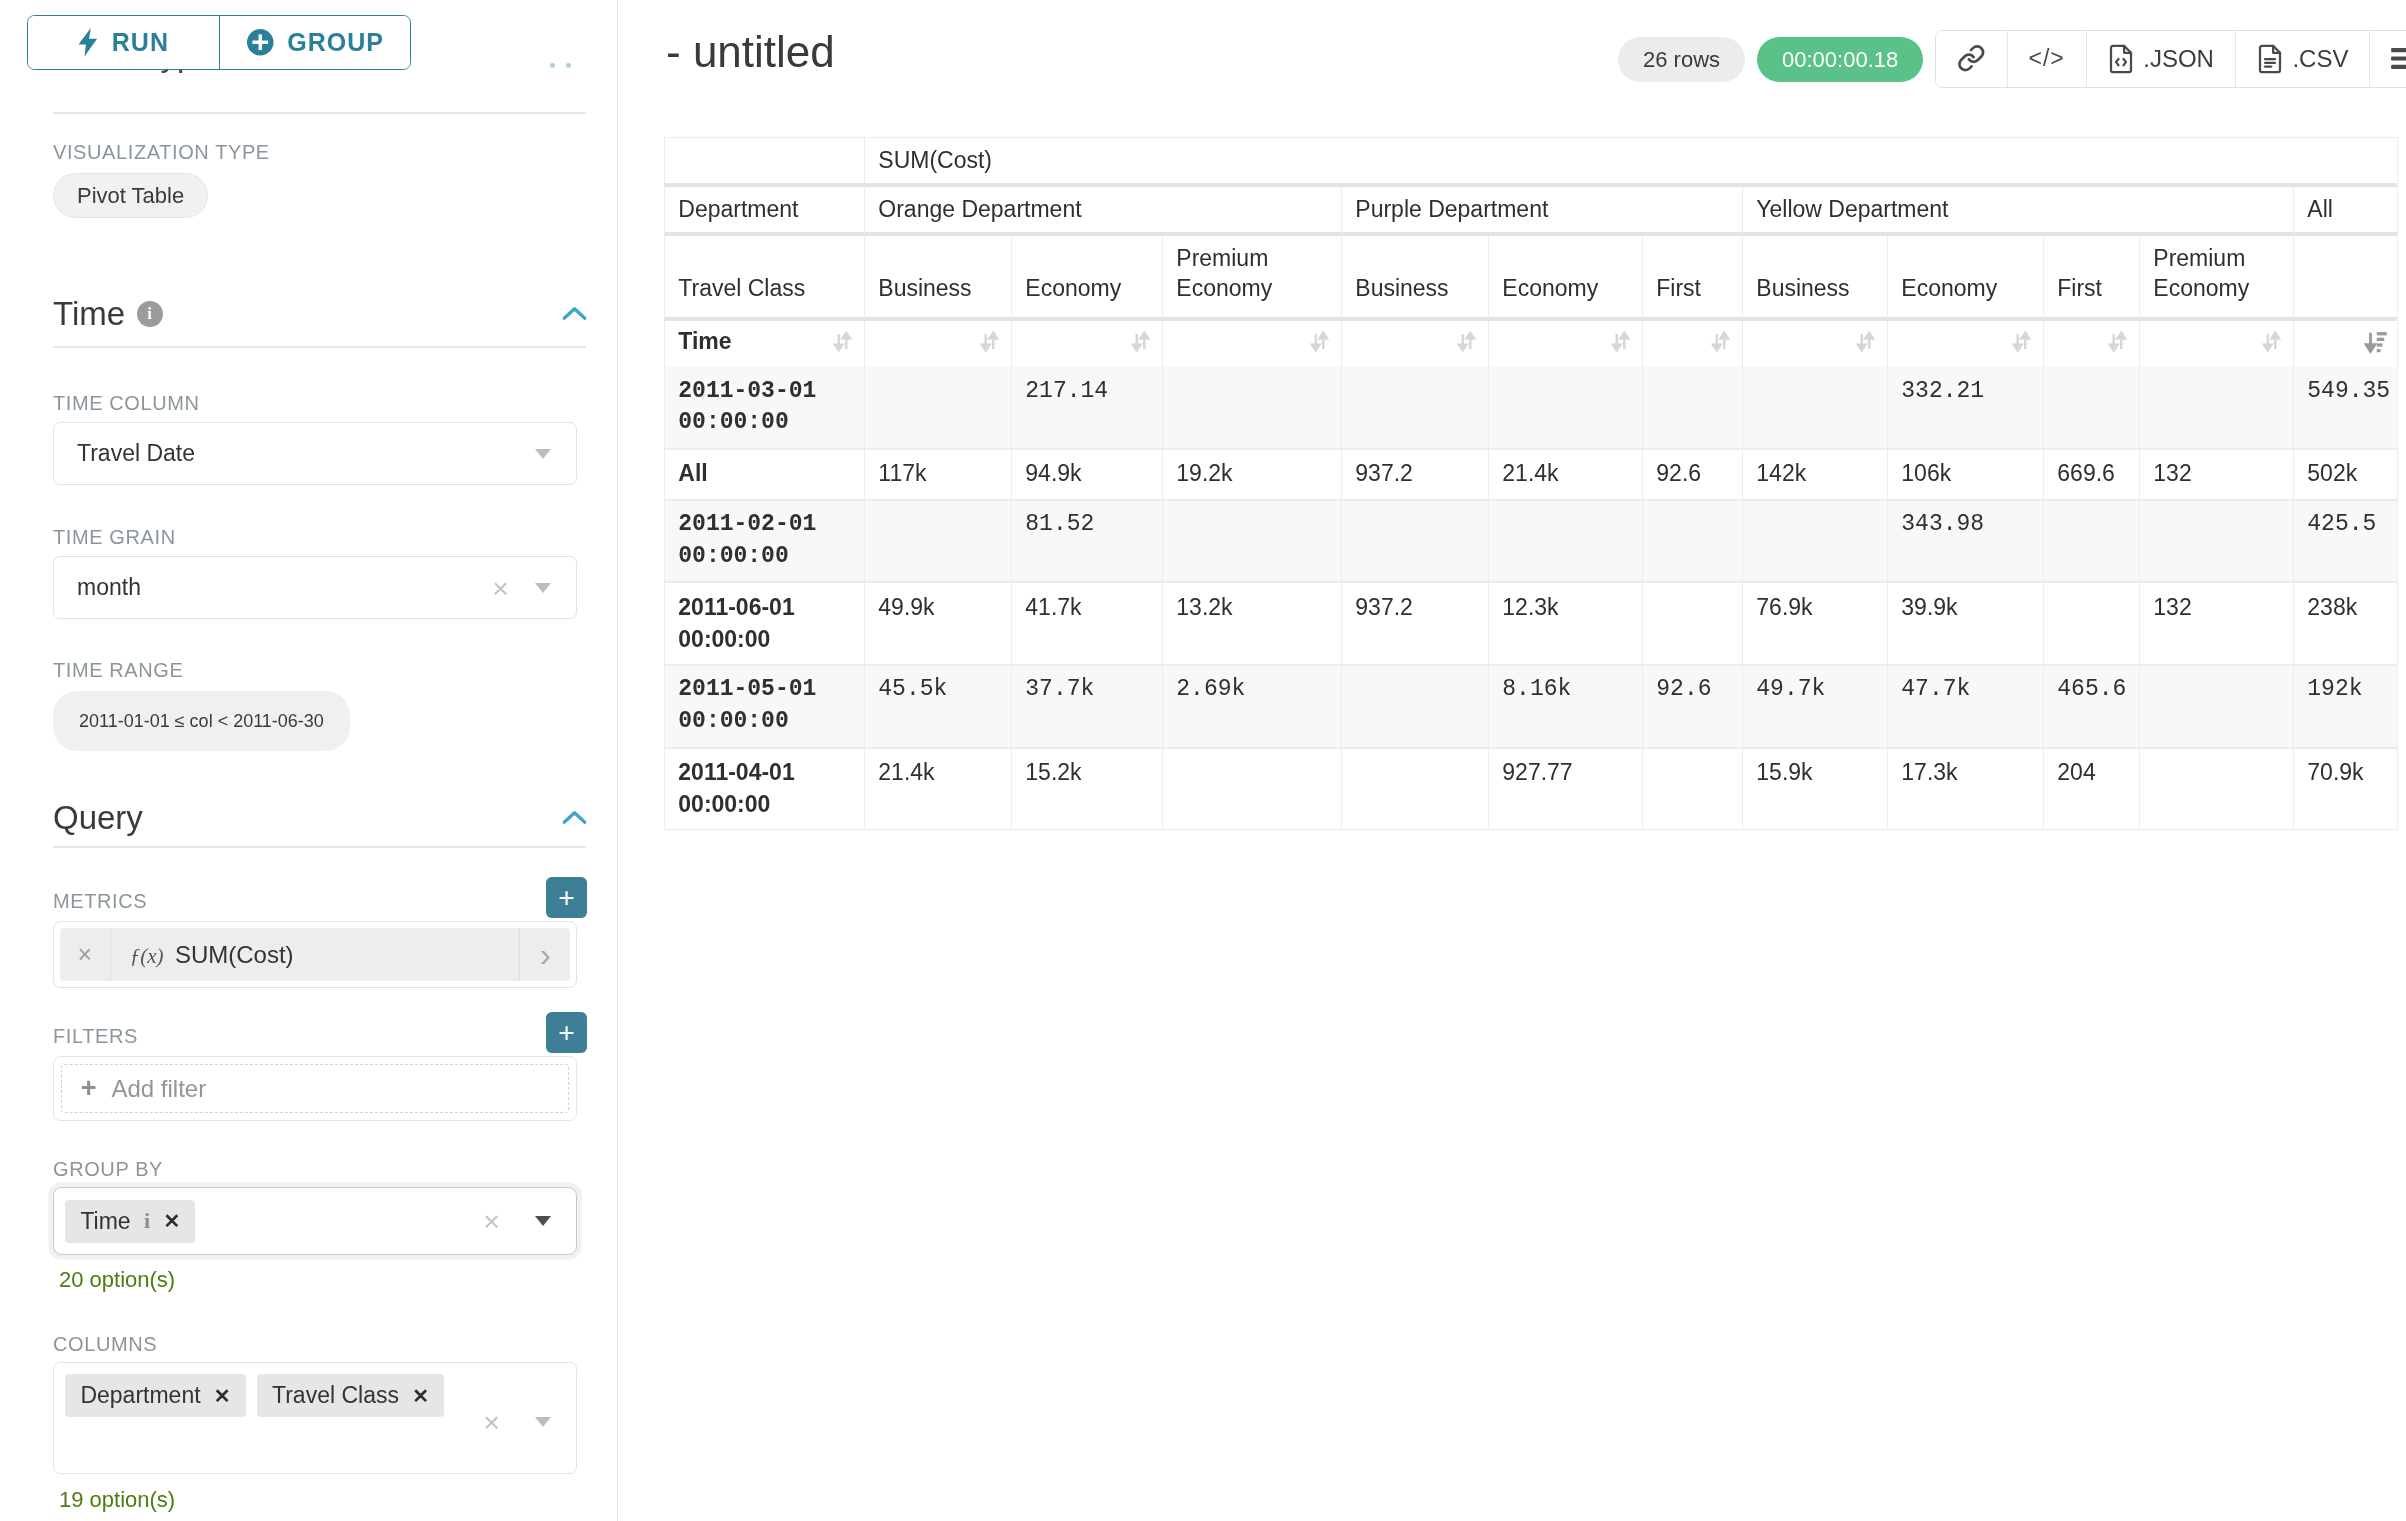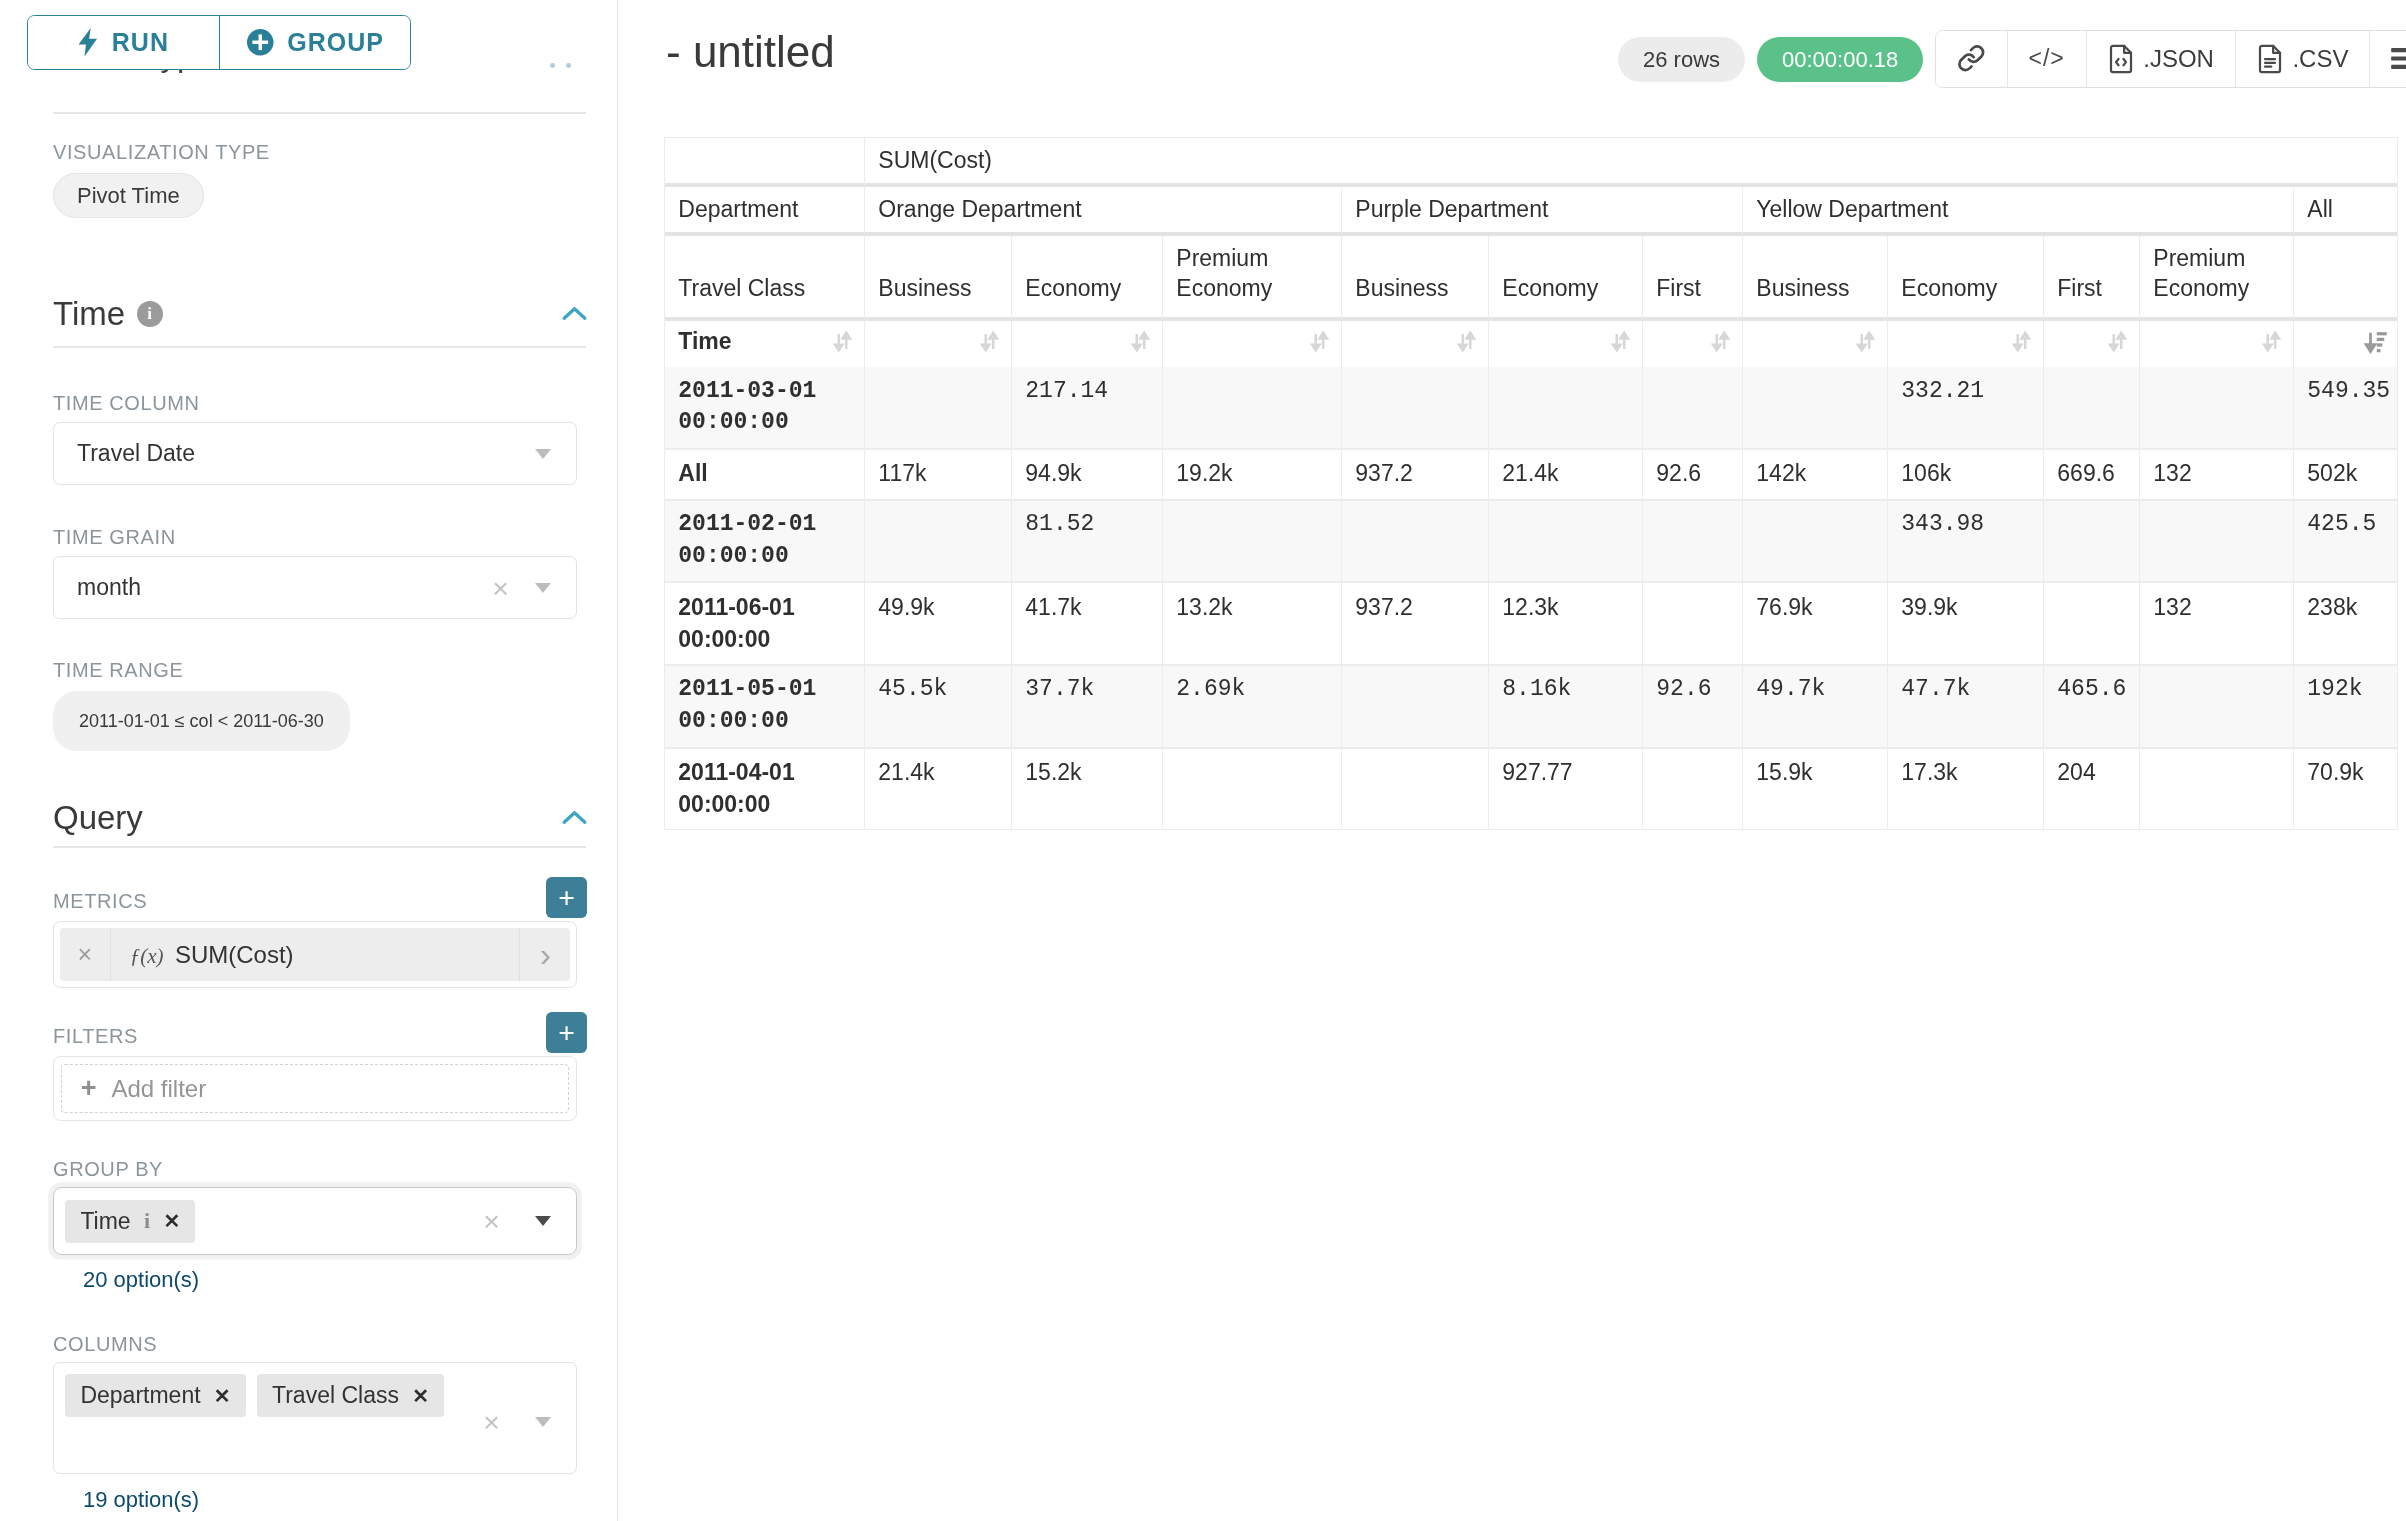--- a/index.html
+++ b/index.html
@@ -48,21 +48,21 @@
   .metric-pill .mgo { width:51px; text-align:center; color:#a9a9a9; font-size:34px; border-left:1.9px solid #e0e0e0;
     align-self:stretch; display:flex; align-items:center; justify-content:center; cursor:pointer; }
   .addfilter-outer { position:absolute; left:53px; width:524px; height:65px; border:1.9px solid #e4e4e4; border-radius:7.6px; padding:6.7px; }
   .addfilter-inner { height:100%; border:1.9px dashed #d2d2d2; border-radius:3.8px; display:flex;
     align-items:center; gap:15px; padding-left:19px; color:#959595; font-size:24px; cursor:pointer; }
   .addfilter-inner .plus { font-size:27px; font-weight:700; color:#8f8f8f; }
   .tag { display:inline-flex; align-items:center; gap:13.3px; background:#e6e6e6; border-radius:3.8px;
     height:43px; padding:0 15px; font-size:23px; color:#333; }
   .tag .tinfo { font-family:"Liberation Serif", serif; font-weight:700; color:#8c8c8c; font-size:22px; }
   .tag .tx { font-weight:700; font-size:20px; color:#2e2e2e; cursor:pointer; }
-  .opts { position:absolute; left:59px; font-size:22px; color:#0c4a6e;margin-left:24px; }
+  .opts { position:absolute; left:59px; font-size:22px; color:#4d7c0f; }
   .gb-select { border:1.9px solid #c8c8c8; box-shadow:0 0 0 4.8px rgba(0,0,0,.055); border-radius:8.6px; }
   .tags-row { display:flex; gap:11.4px; padding-left:11.4px; padding-top:0; align-items:center; }
 
   
   .main-title { position:absolute; left:666px; top:27px; font-size:44px; color:#3a3a3a; }
   .badge { position:absolute; height:45px; display:inline-flex; align-items:center; border-radius:23px;
     padding:0 25px; font-size:22px; }
   .badge-rows { left:1618px; top:37px; background:#ececec; color:#3a3a3a; }
   .badge-timer { left:1757px; top:37px; background:#5ac189; color:#fff; }
   .btn-group { position:absolute; left:1935px; top:29.5px; height:58px; display:flex; border:1.9px solid #e0e0e0;
@@ -119,21 +119,21 @@
           <rect x="4.5" y="8.8" width="11" height="2.4" fill="#fff"></rect>
         </svg>
       <span>GROUP</span>
     </div>
   </div>
 
   <div class="sb-divider" style="top:112px"></div>
 
   <div class="sb-label" style="top:141px">VISUALIZATION TYPE</div>
   <div style="position:absolute; left:53px; top:173px;">
-    <span class="pill">Pivot Time</span>
+    <span class="pill">Pivot Table</span>
   </div>
 
   <div class="section-head" style="top:295px">
     <span>Time</span>
     <span class="info-circle">i</span>
   </div>
   <svg class="sect-chevron" style="top:306px" width="27" height="15" viewBox="0 0 28 16">
       <polyline points="3,13 14,3 25,13" fill="none" stroke="#3fa5c7" stroke-width="3.6" stroke-linecap="round" stroke-linejoin="round"></polyline>
     </svg>
   <div class="sb-divider" style="top:346px"></div>

